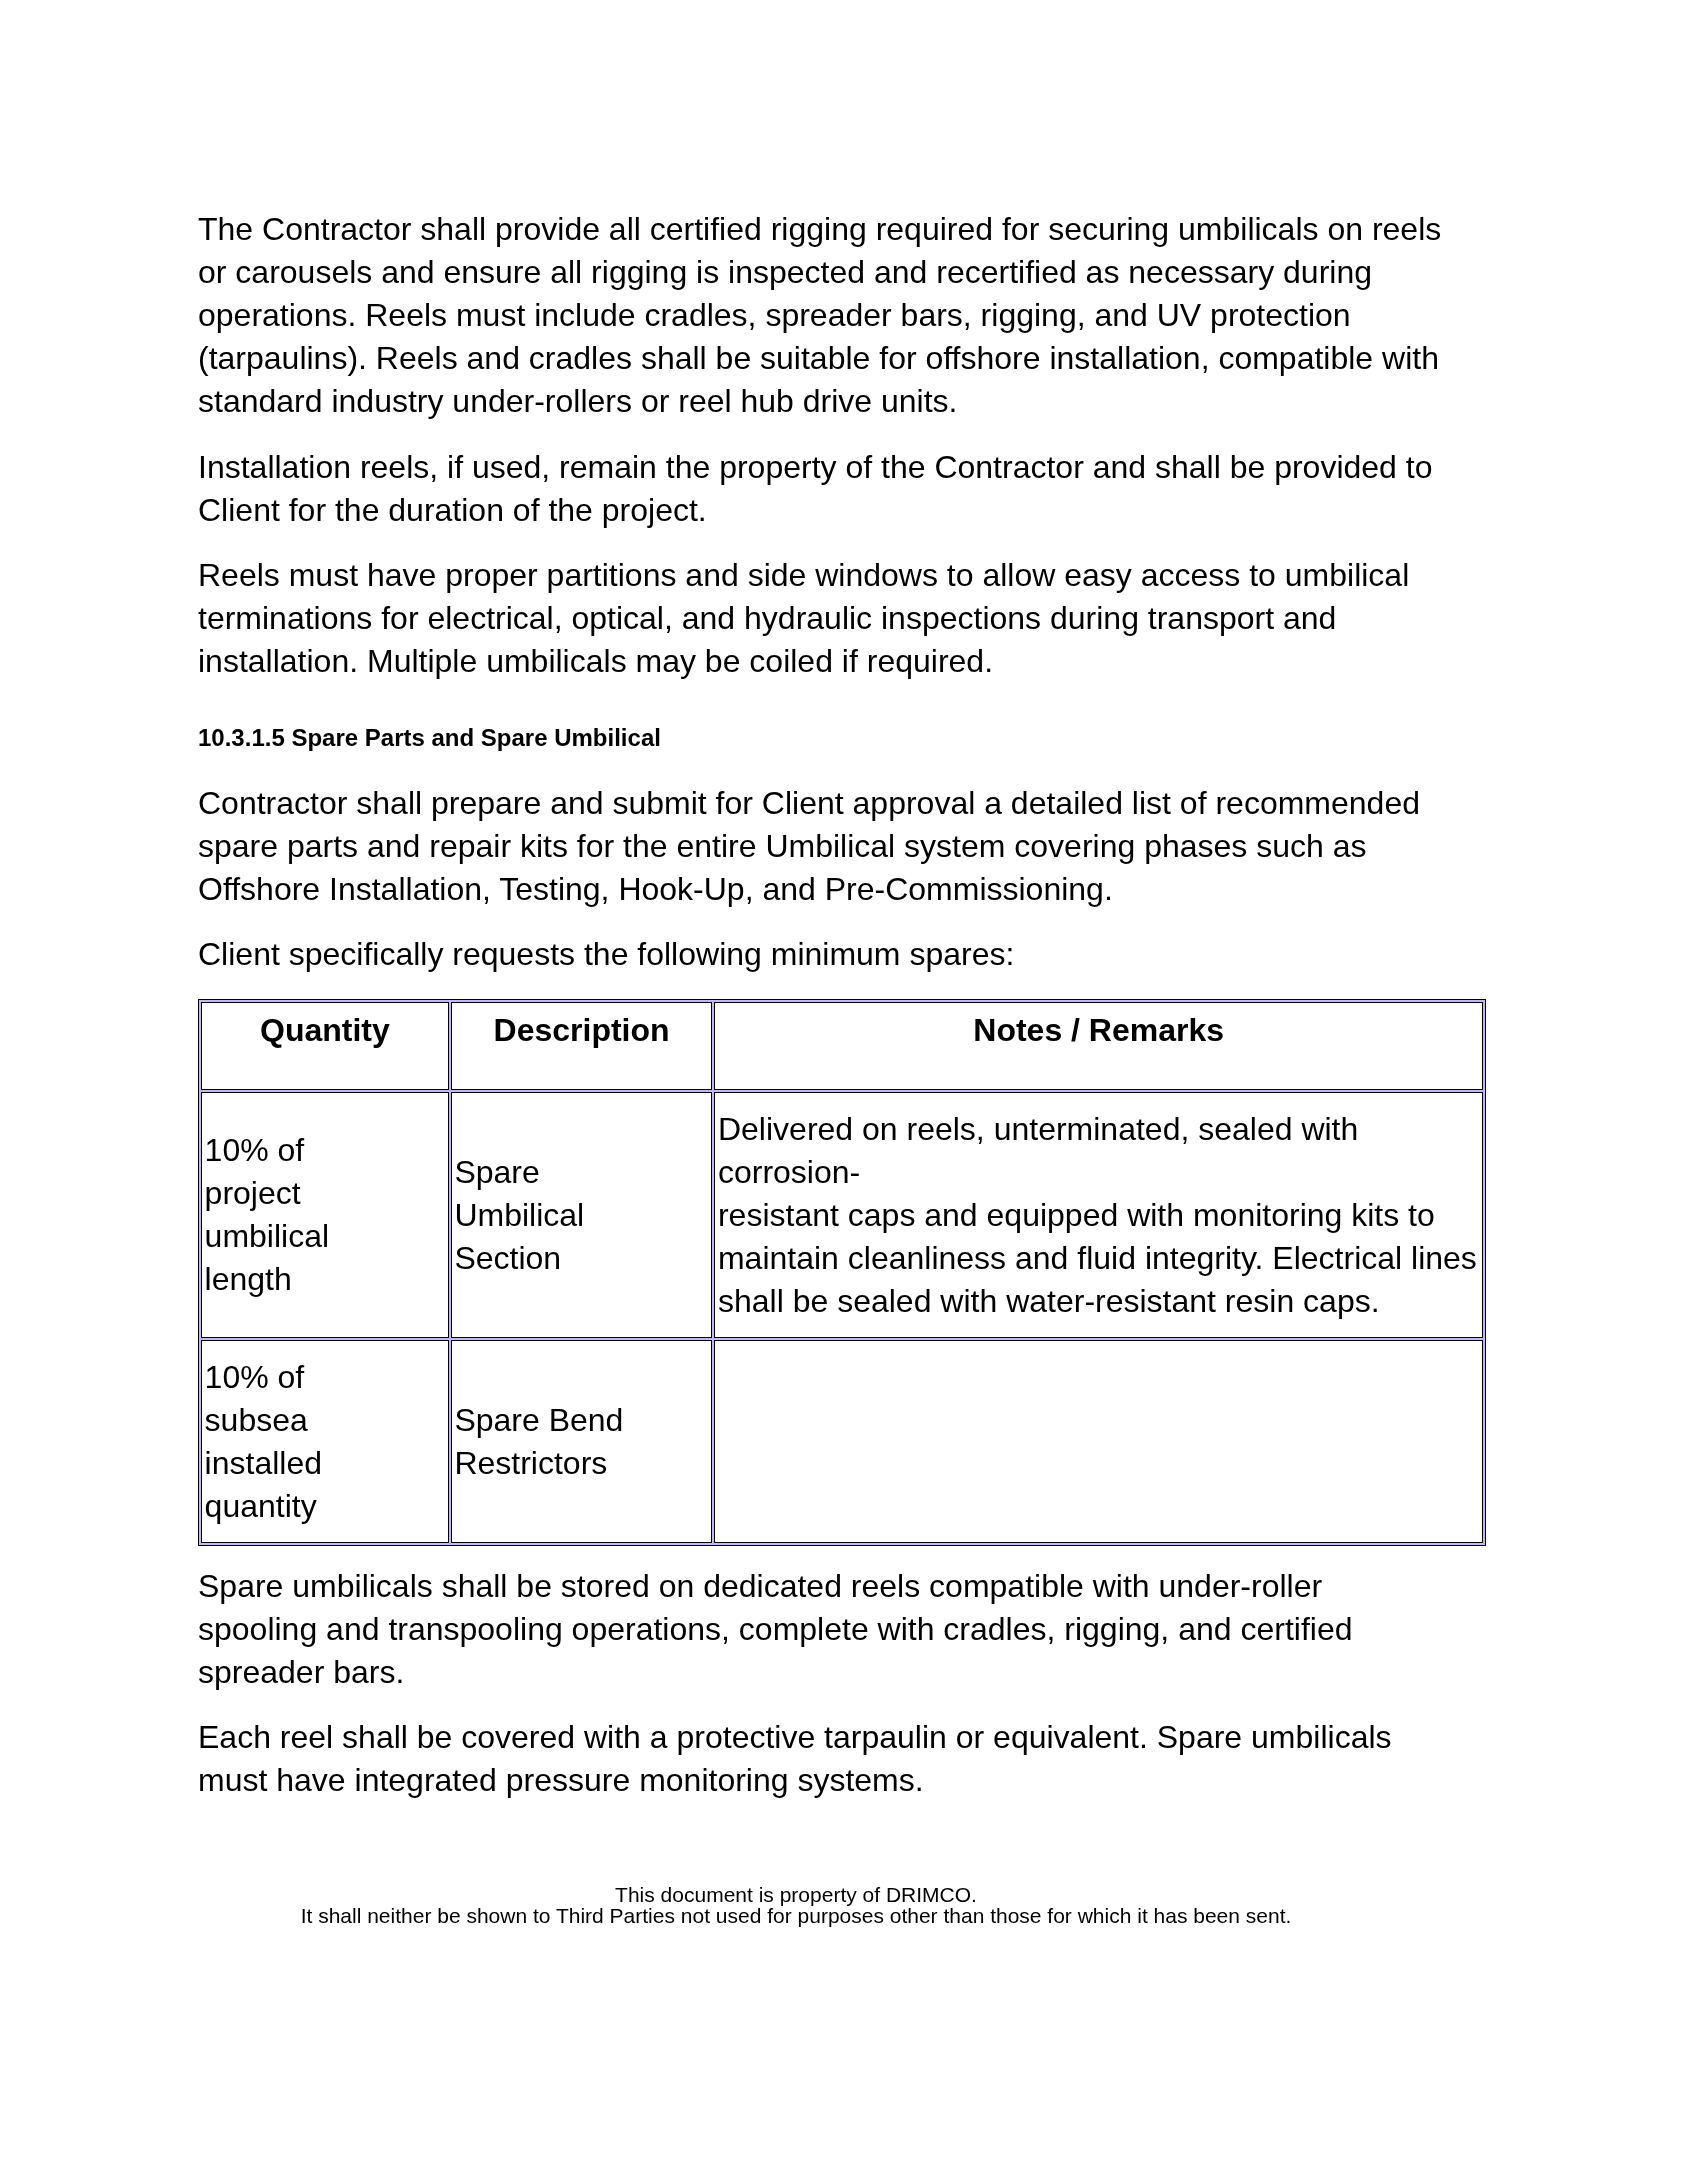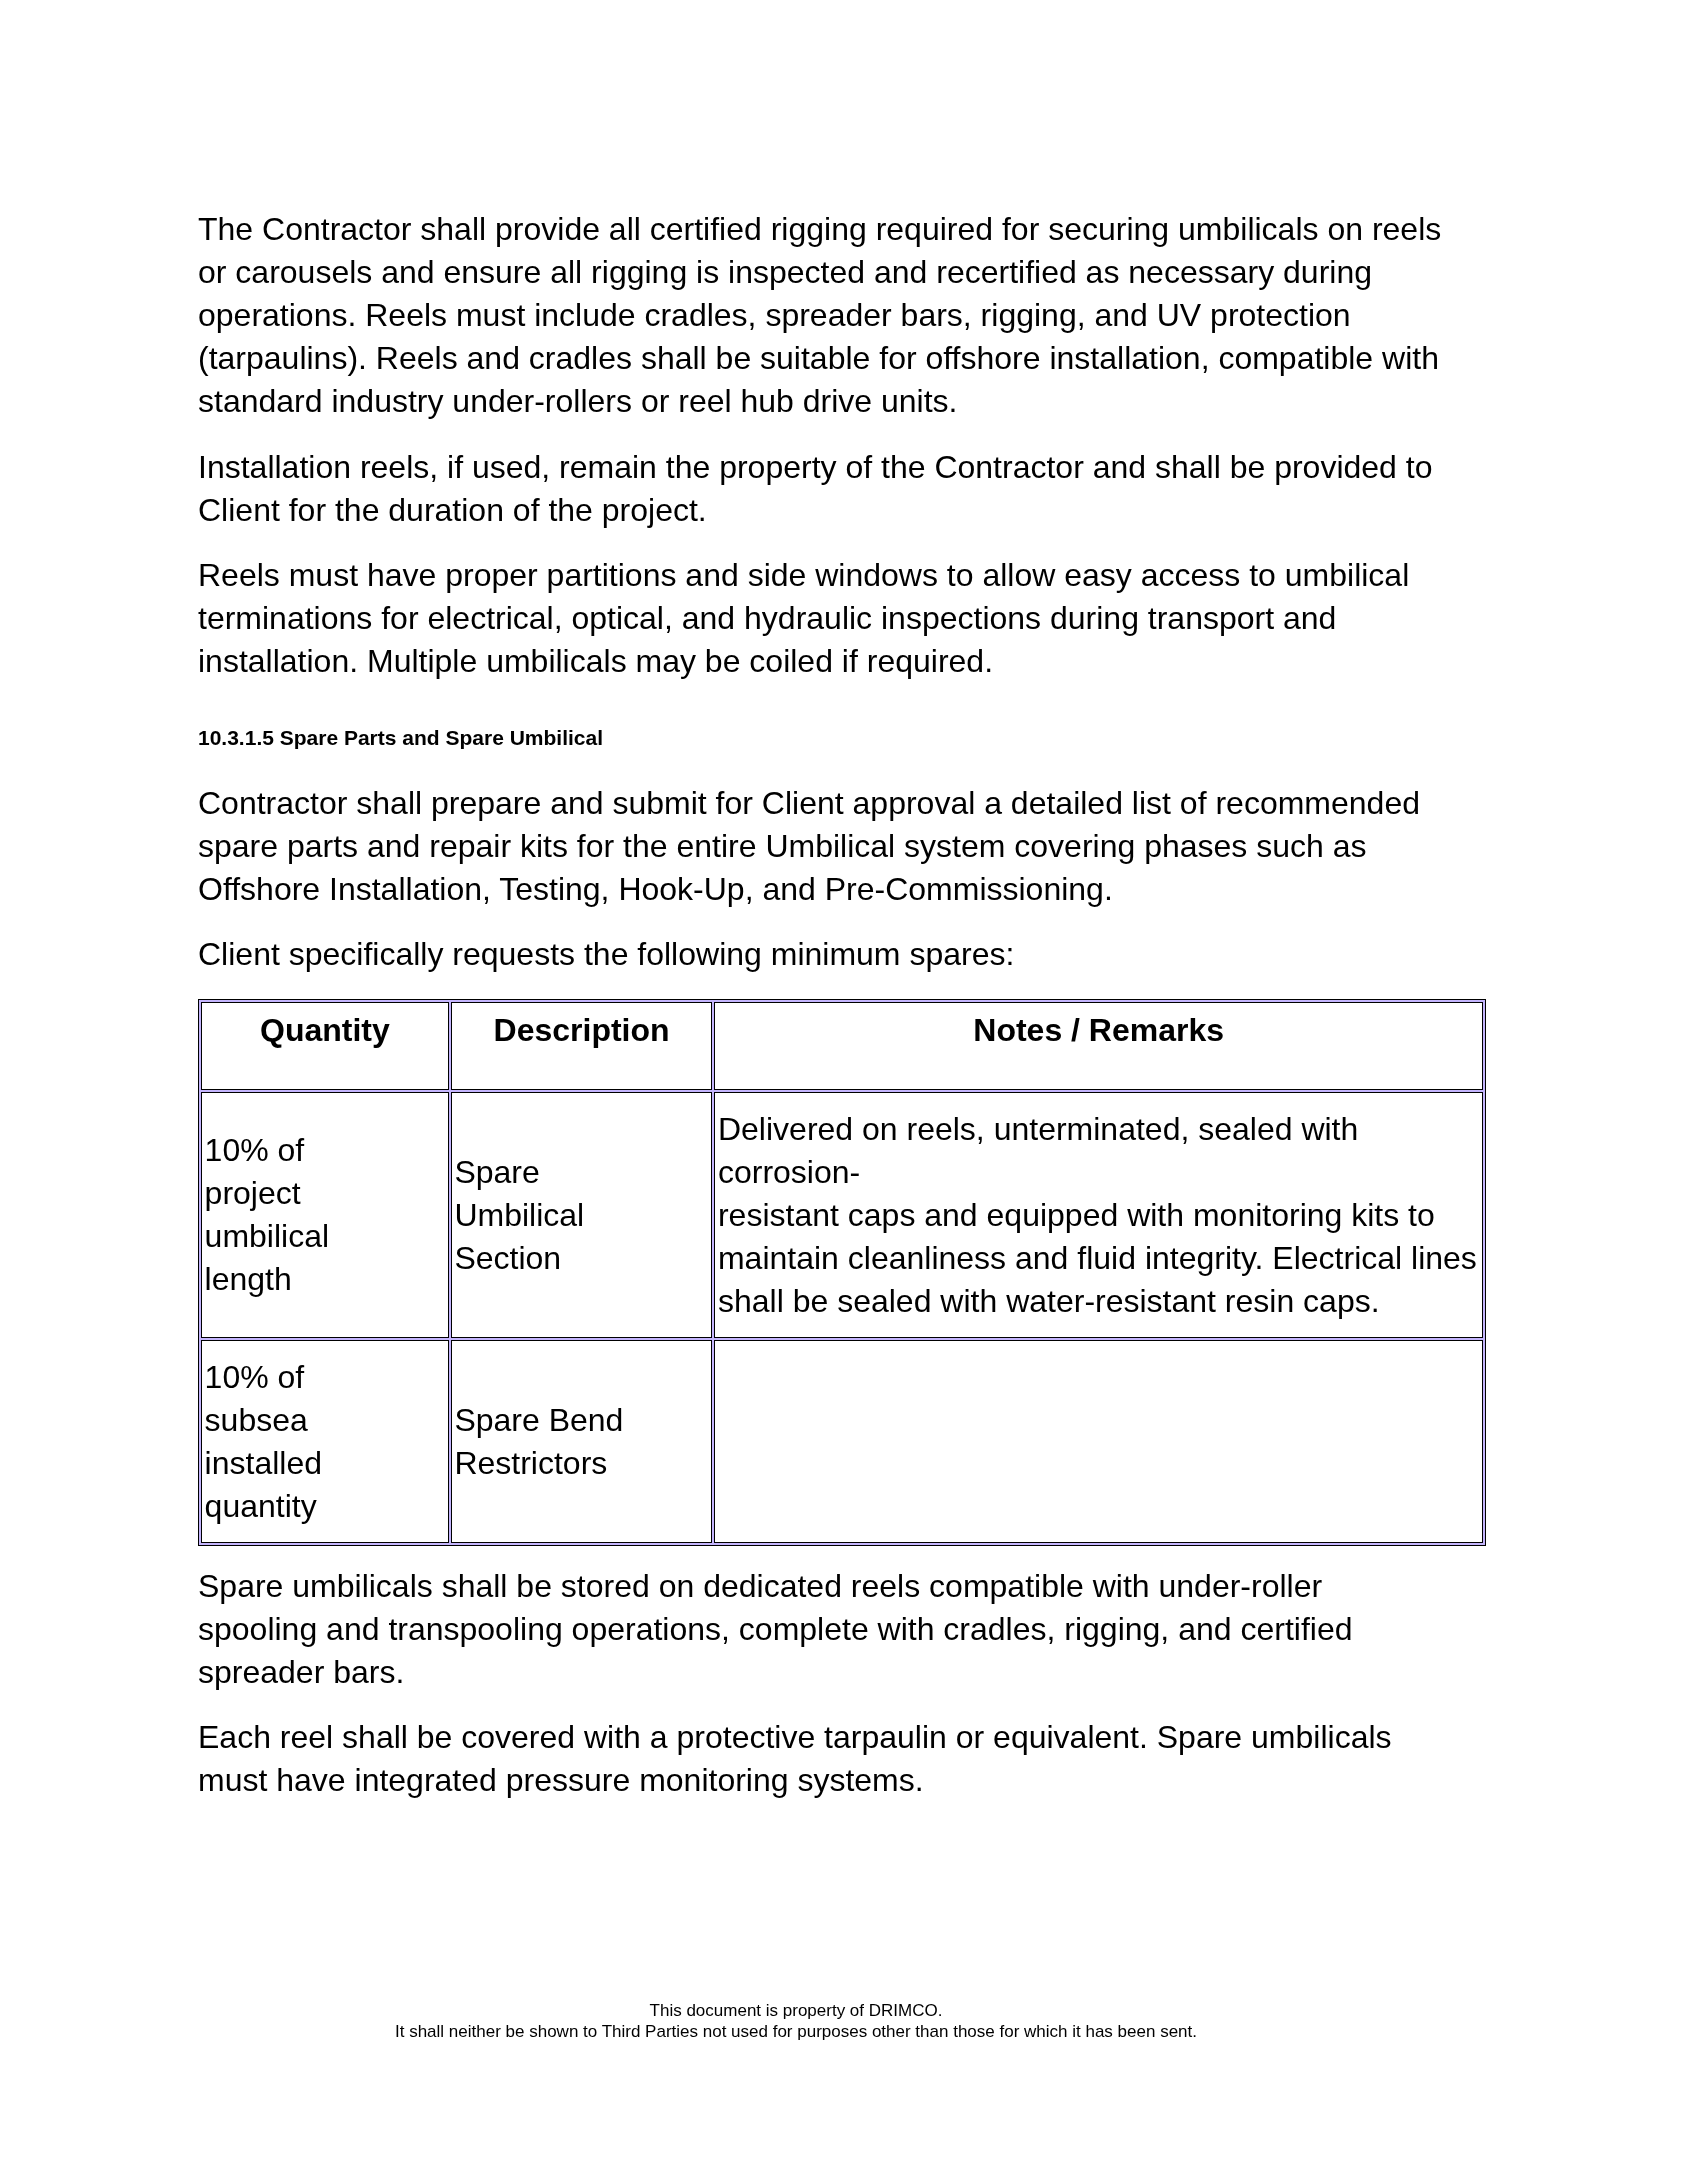--- a/index.html
+++ b/index.html
@@ -21,21 +21,21 @@
     top: 208px;
     width: 1329px;
     font-size: 32px;
     line-height: 43px;
   }
   .para {
     margin: 0 0 22.5px 0;
     white-space: pre-line;
   }
   .heading {
-    font-size: 21px;
+    font-size: 24px;
     line-height: 43px;
     font-weight: bold;
     margin: 33px 0 22.5px 0;
     white-space: pre-line;
   }
   table.spares {
     border-collapse: separate;
     border-spacing: 2px;
     border: 1.3px solid #000000;
     table-layout: fixed;
@@ -61,24 +61,24 @@
     text-align: left;
     vertical-align: middle;
     padding: 14.6px 2.6px;
   }
   .col-quantity    { width: 216px; }
   .col-description { width: 228px; margin-left: 10px; }
   .col-notes       { width: 670px; }
   .page-footer {
     position: absolute;
     left: 0;
-    top: 2000px;
+    top: 1884px;
     width: 1592px;
     text-align: center;
-    font-size: 17px;
+    font-size: 21px;
     line-height: 21px;
     color: #000000;
   }
 </style>
 </head>
 <body>
 
 <div class="page">
 
   <div class="content">

